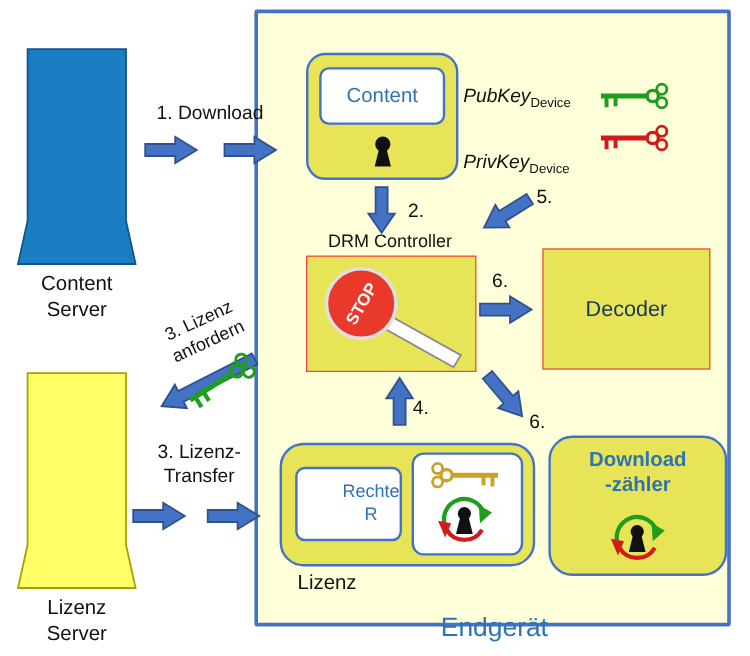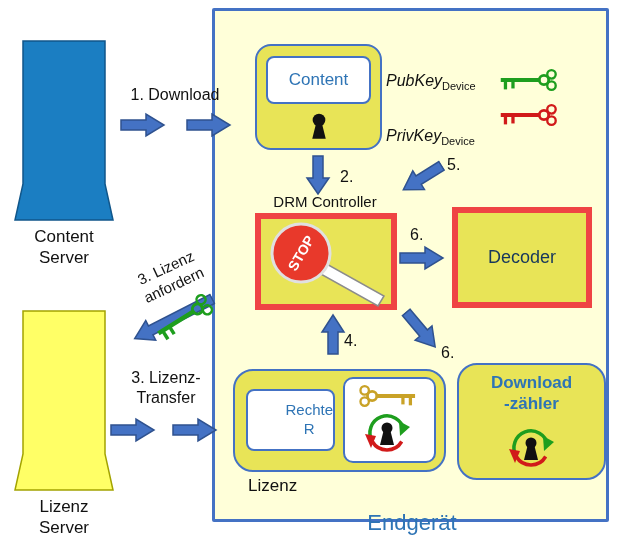--- a/index.html
+++ b/index.html
@@ -8,21 +8,21 @@
     font-family:"Liberation Sans",sans-serif;color:#111;overflow:hidden;
   }
   .abs{position:absolute;}
   .center{text-align:center;}
   .device-box{
     left:212px;top:8px;width:397px;height:514px;
     background:#ffffd9;border:3px solid #4472c4;border-radius:2px;box-sizing:border-box;
   }
   .ybox{background:#e8e457;box-sizing:border-box;}
   .bluebrd{border:2.5px solid #4472c4;box-sizing:border-box;}
-  .thinbrd{border:6px solid #ef4444;}
+  .thinbrd{border:1px solid #ef4444;}
   .whitebox{
     background:#fff;border:2px solid #4472c4;border-radius:8px;box-sizing:border-box;
     display:flex;align-items:center;justify-content:center;text-align:center;
   }
   .bluetext{color:#2e74b5;}
   .lbl{line-height:1.25;}
   .f15{font-size:15px;}
   .f16{font-size:16px;}
   .f17{font-size:17px;}
   .f18{font-size:18px;}

